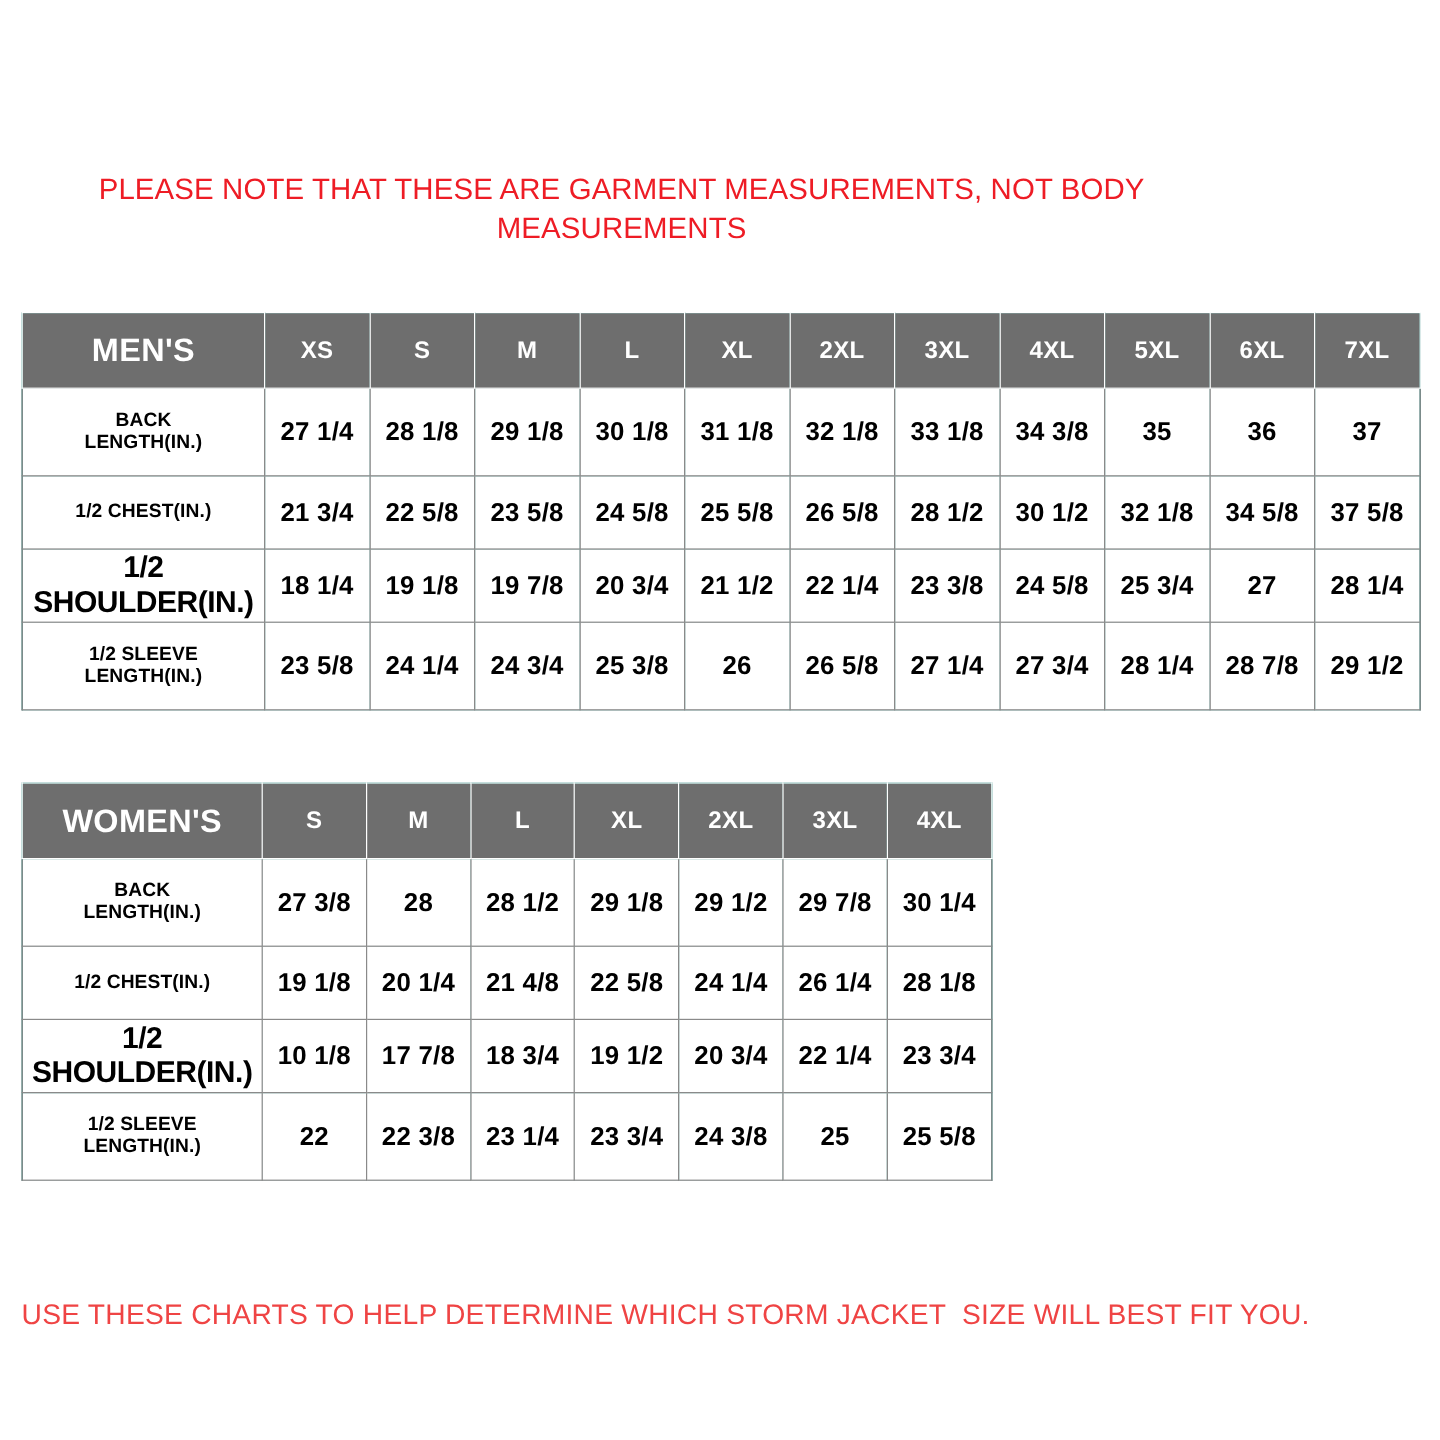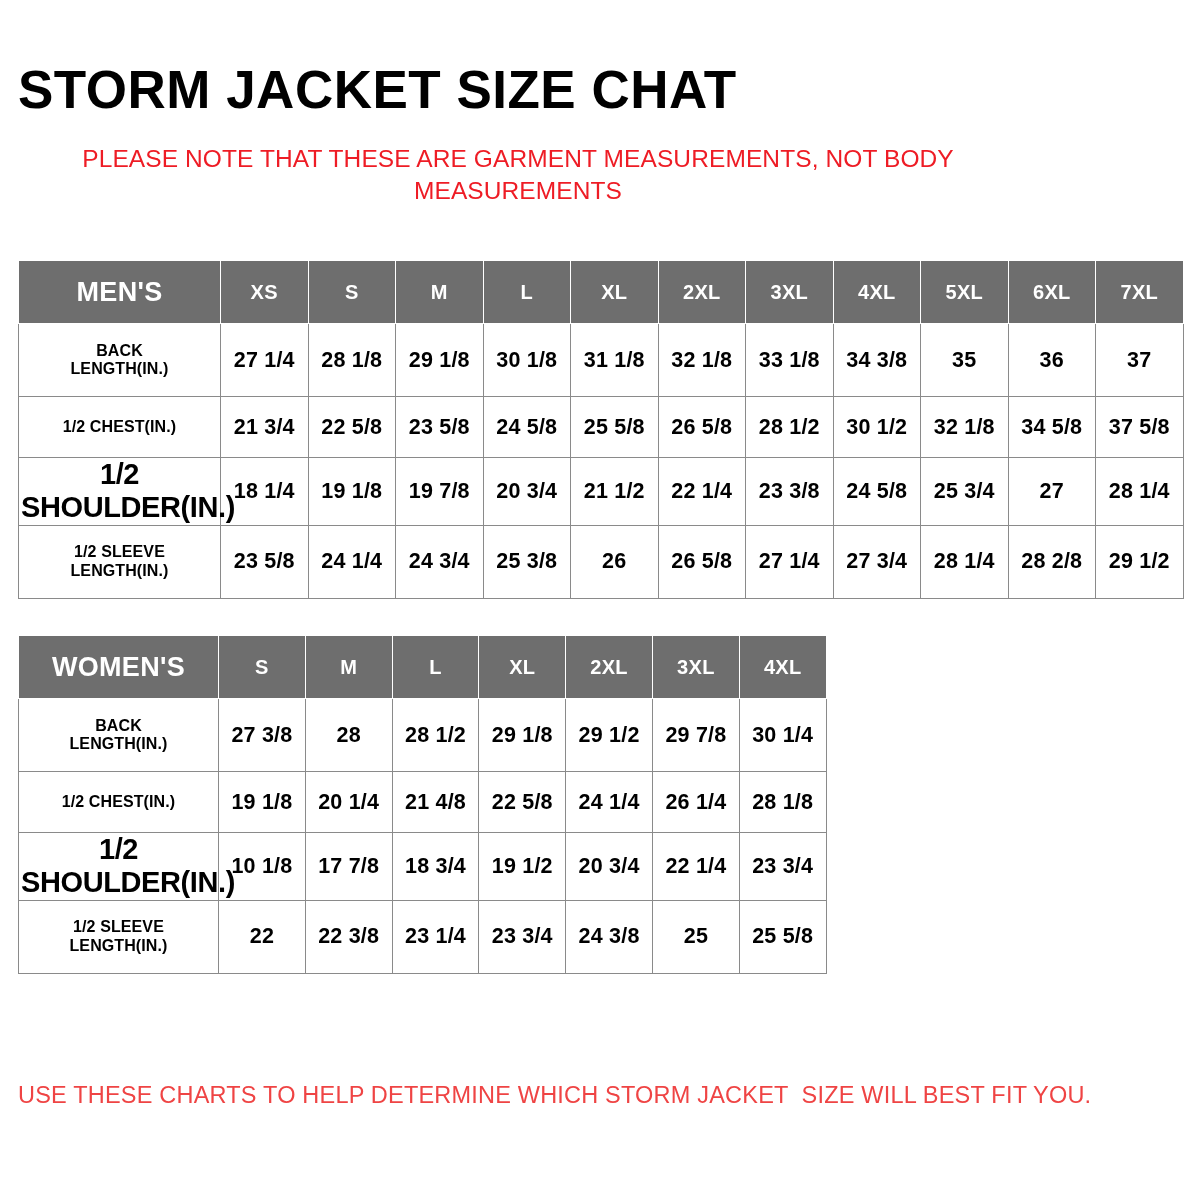--- a/index.html
+++ b/index.html
@@ -51,21 +51,21 @@
   }
 
   
   .size-table {
     position: absolute;
     border-collapse: collapse;
     table-layout: fixed;
     background: #0f766e;
   }
   .size-table.mens  { left: 18px; top: 260px;  width: 1164px; }
-  .size-table.womens{ left: 18px; top: 635px;  width: 808px;  }
+  .size-table.womens{ left: 18px; top: 652px;  width: 808px;  }
 
   .size-table td, .size-table th {
     border: 1px solid #8a8a8a;
     padding: 0;
     text-align: center;
     vertical-align: middle;
     font-weight: bold;
   }
 
   
@@ -91,21 +91,21 @@
   }
   .size-table tbody tr.tall td { height: 72px; }
 
   .size-table tbody td.rowlabel {
     font-size: 16px;
     line-height: 1.15;
     letter-spacing: 0.1px;
     padding: 0 2px;
   }
   .size-table tbody td.rowlabel.tight {
-    font-size: 29px;
+    font-size: 25px;
     letter-spacing: -0.4px;
   }
 
   
   .size-table.mens colgroup .c-label { width: 202px; }
   .size-table.mens colgroup .c-size  { width: 87.5px; }
 
   
   .size-table.womens colgroup .c-label { width: 200px; }
   .size-table.womens colgroup .c-size  { width: 86.8px; }
@@ -120,21 +120,20 @@
     color: #ef4444;
     letter-spacing: 0.2px;
     white-space: pre;
   }
 </style>
 </head>
 <body>
 
 <div class="page">
 
-  <h1 class="title">STORM JACKET SIZE CHAT</h1>
 
   <p class="note">PLEASE NOTE THAT THESE ARE GARMENT MEASUREMENTS, NOT BODY MEASUREMENTS</p>
 
   <table class="size-table mens">
     <colgroup>
         <col class="c-label">
         <col class="c-size">
         <col class="c-size">
         <col class="c-size">
         <col class="c-size">
@@ -215,21 +214,21 @@
           </td>
           <td>23 5/8</td>
           <td>24 1/4</td>
           <td>24 3/4</td>
           <td>25 3/8</td>
           <td>26</td>
           <td>26 5/8</td>
           <td>27 1/4</td>
           <td>27 3/4</td>
           <td>28 1/4</td>
-          <td>28 2/8</td>
+          <td>28 7/8</td>
           <td>29 1/2</td>
         </tr>
       </tbody>
   </table>
 
   <table class="size-table womens">
     <colgroup>
         <col class="c-label">
         <col class="c-size">
         <col class="c-size">

